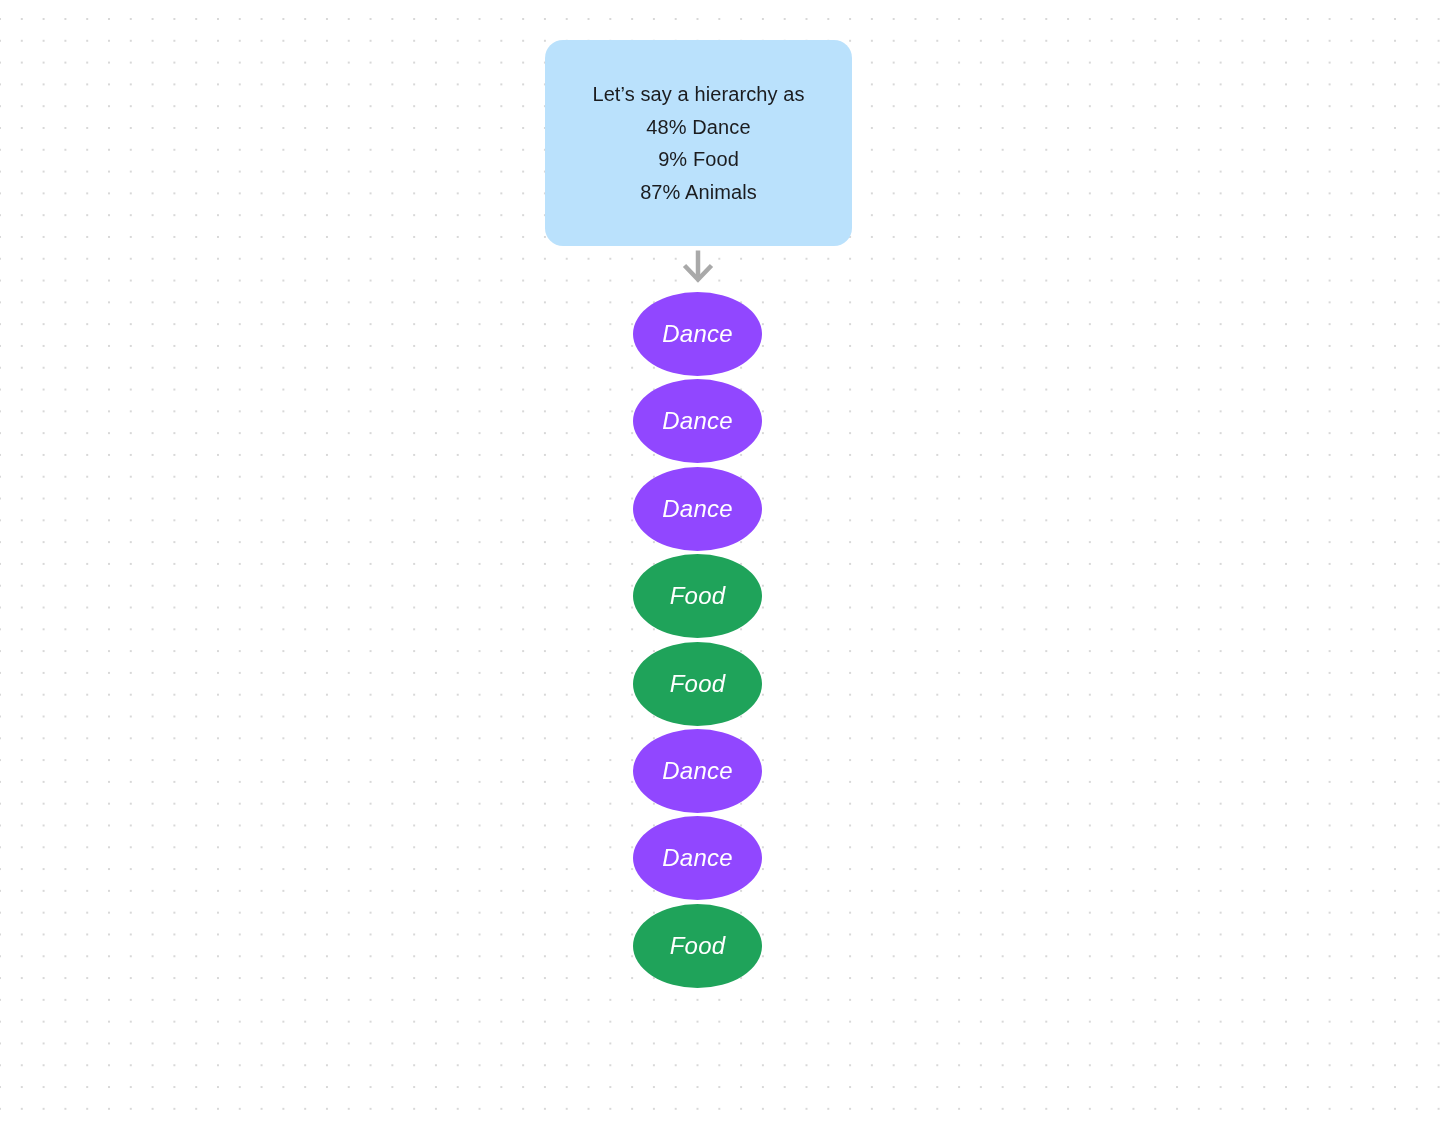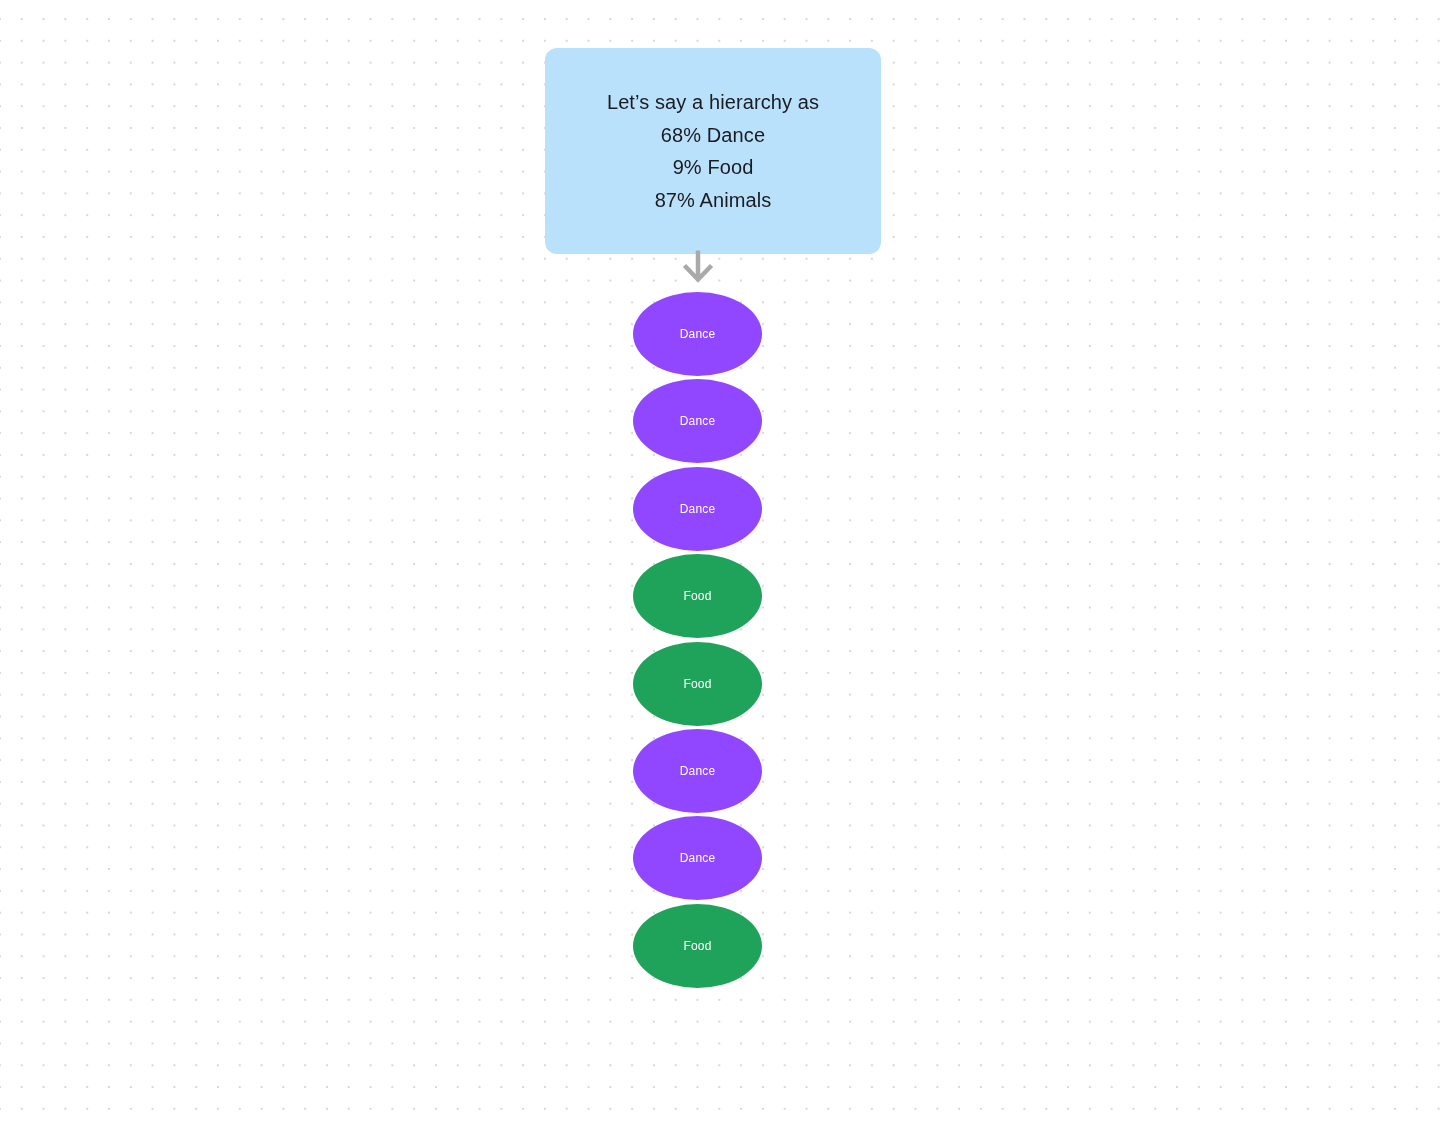--- a/index.html
+++ b/index.html
@@ -18,24 +18,24 @@
     position: absolute;
     inset: 0;
     background-color: var(--canvas-bg, #ffffff);
     background-image: radial-gradient(circle, var(--dot-color, #d8d8d8) 1.15px, rgba(0,0,0,0) 1.3px);
     background-size: 21.8px 21.8px;
     background-position: -10.9px 8.1px;
   }
   .note {
     position: absolute;
     left: 545px;
-    top: 48px;
-    width: 336px;
+    top: 40px;
+    width: 307px;
     height: 206px;
-    border-radius: 12px;
+    border-radius: 18px;
     background: var(--note-fill, #bae1fc);
     display: flex;
     align-items: center;
     justify-content: center;
   }
   .note-text {
     width: 100%;
     text-align: center;
     font-size: 20px;
     line-height: 32.5px;
@@ -67,35 +67,36 @@
     align-items: center;
   }
   .ellipse {
     width: 129px;
     height: 84px;
     border-radius: 50%;
     display: flex;
     align-items: center;
     justify-content: center;
     color: var(--node-text, #ffffff);
-    font-size: 12px;
+    font-size: 24px;
     font-weight: 500;
     letter-spacing: 0.2px;
     flex: 0 0 auto;
+    font-style: italic;
   }
 </style>
 </head>
 <body style="--canvas-bg: #ffffff; --dot-color: #d8d8d8; --note-fill: #bae1fc; --note-text: #1b1c1f; --arrow-color: #a9a9a9; --node-text: #ffffff;">
 
 <div class="canvas">
 
   <div class="note">
     <div class="note-text">
         <div>Let’s say a hierarchy as</div>
-        <div>68% Dance</div>
+        <div>48% Dance</div>
         <div>9% Food</div>
         <div>87% Animals</div>
       </div>
   </div>
 
   <svg class="arrow" viewBox="0 0 36 40" aria-hidden="true">
     <path d="M18 2.5 L18 30"></path>
     <path d="M4.5 17.5 L18 31.5 L31.5 17.5"></path>
   </svg>
 

